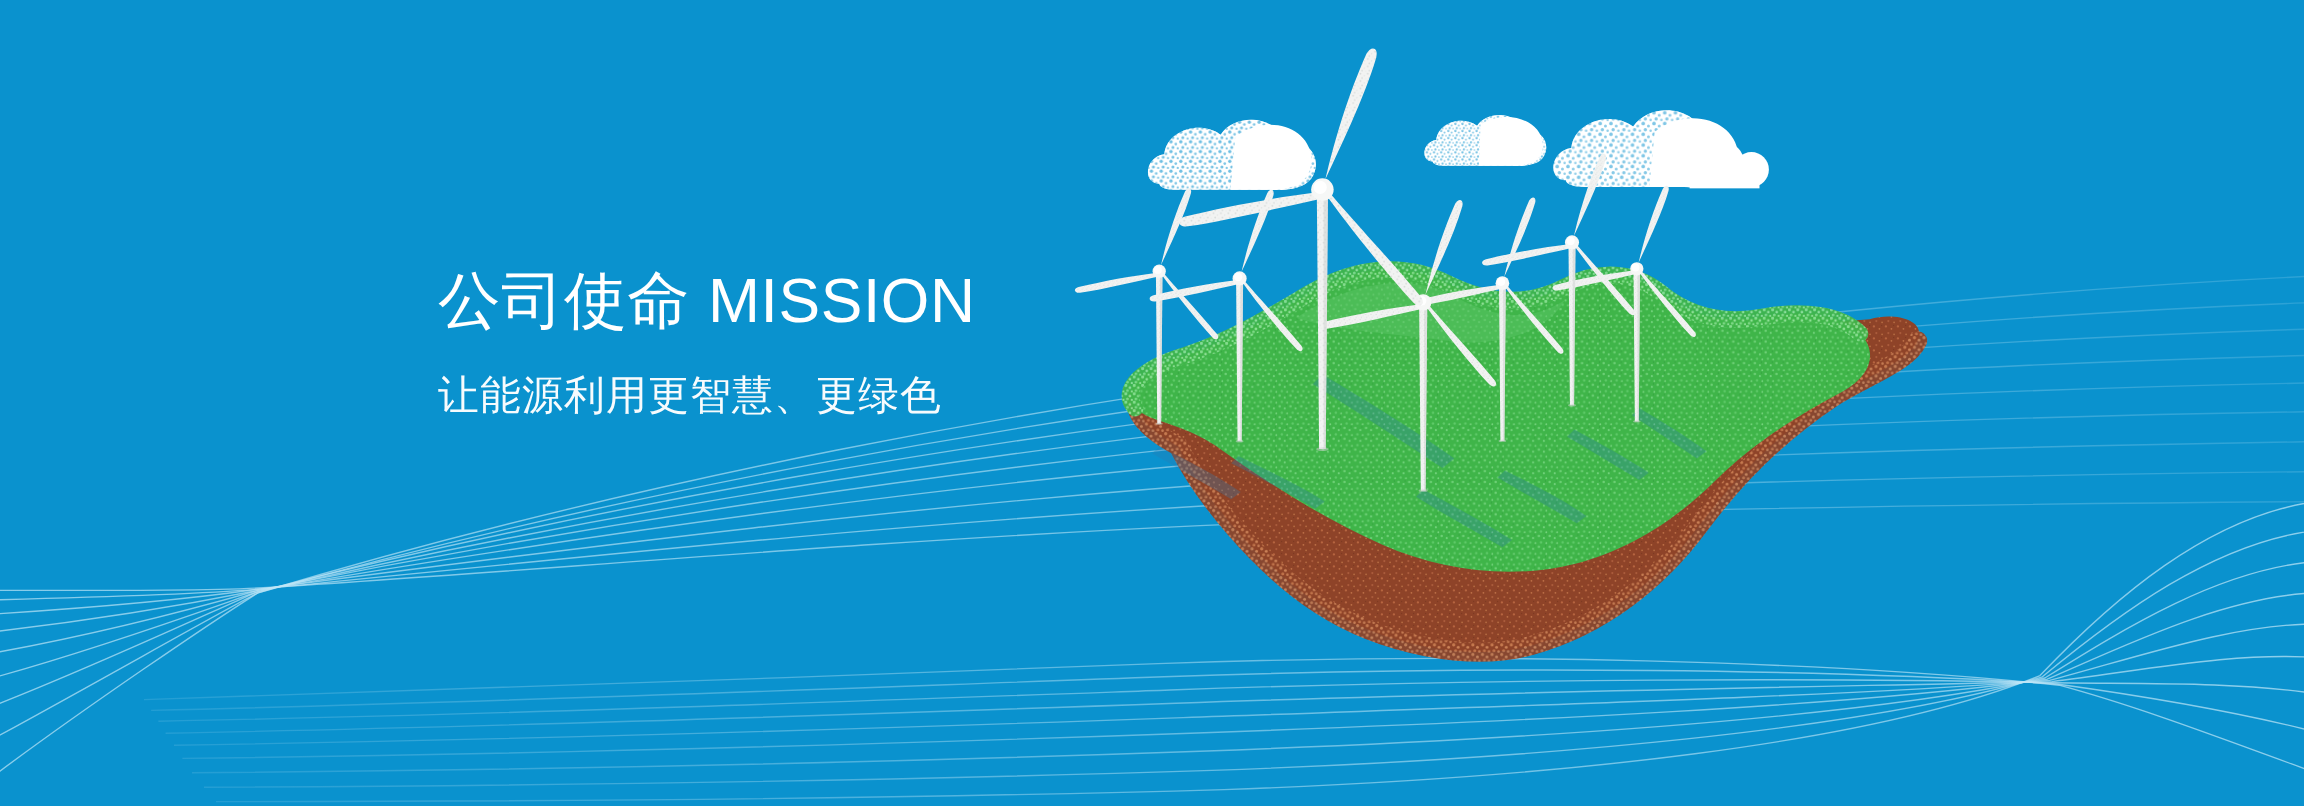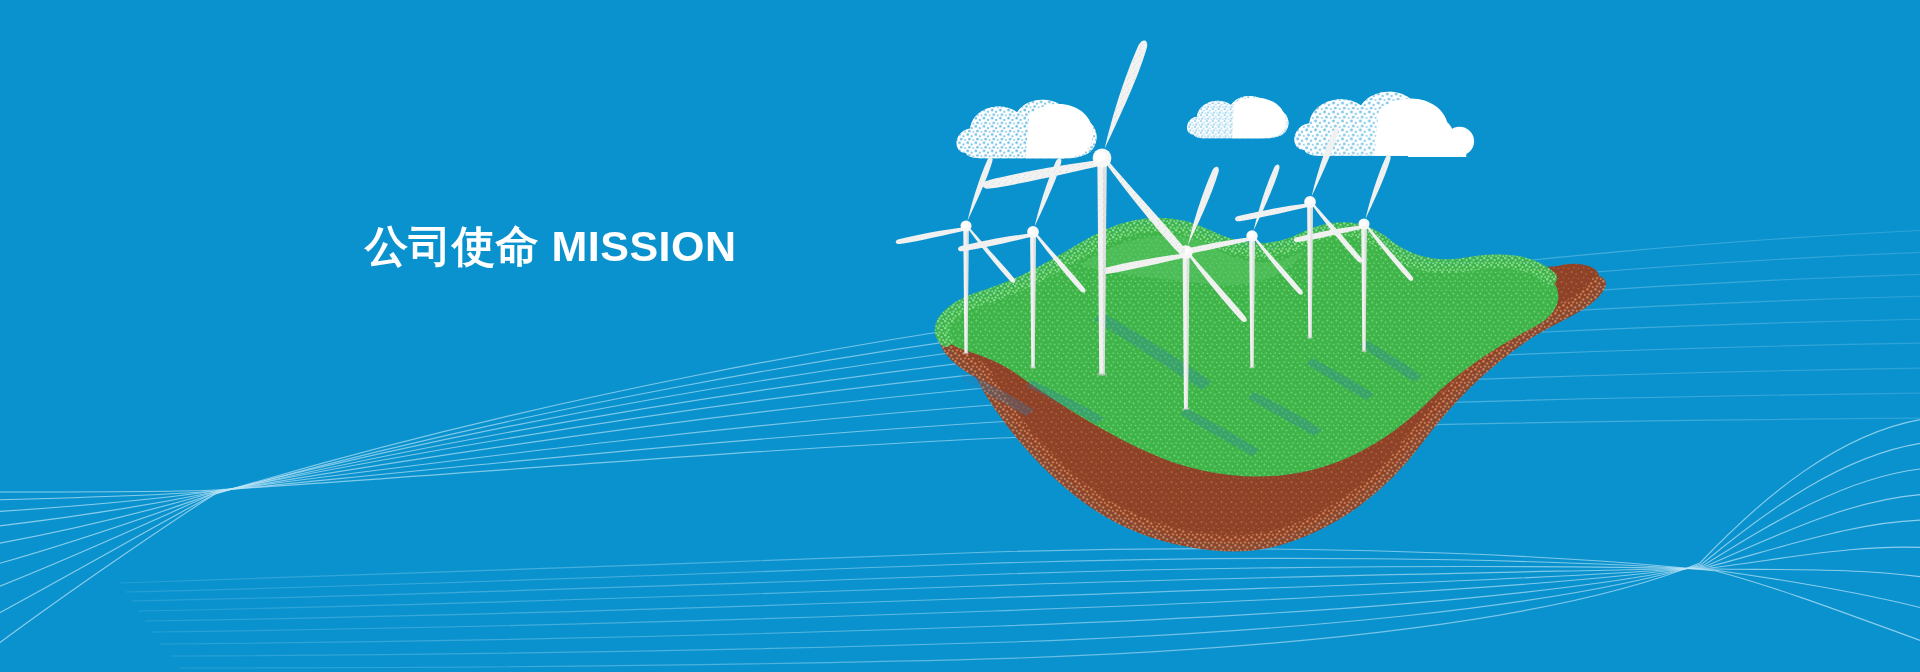--- a/index.html
+++ b/index.html
@@ -19,22 +19,22 @@
 
   
   #text-block {
     position:absolute;
     left:365px;
     top:222px;
     z-index:6;
   }
   #mission-title {
     color:#ffffff;
-    font-size:43px;
-    font-weight:bold;
+    font-size:52px;
+    font-weight:normal;
     letter-spacing:0.5px;
     line-height:1.15;
     white-space:nowrap;
   }
   #mission-subtitle {
     color:#ffffff;
     font-size:34px;
     font-weight:400;
     letter-spacing:1px;
     line-height:1.2;
@@ -270,15 +270,16 @@
           </g>
         <g transform="translate(172,118) scale(1.02)">
             <use href="#turbineShape"></use>
           </g>
       </g>
     </svg>
   </div>
 
   <div id="text-block">
     <div id="mission-title">公司使命 MISSION</div>
+    <div id="mission-subtitle">让能源利用更智慧、更绿色</div>
   </div>
 
 </div>
 
 </body></html>

